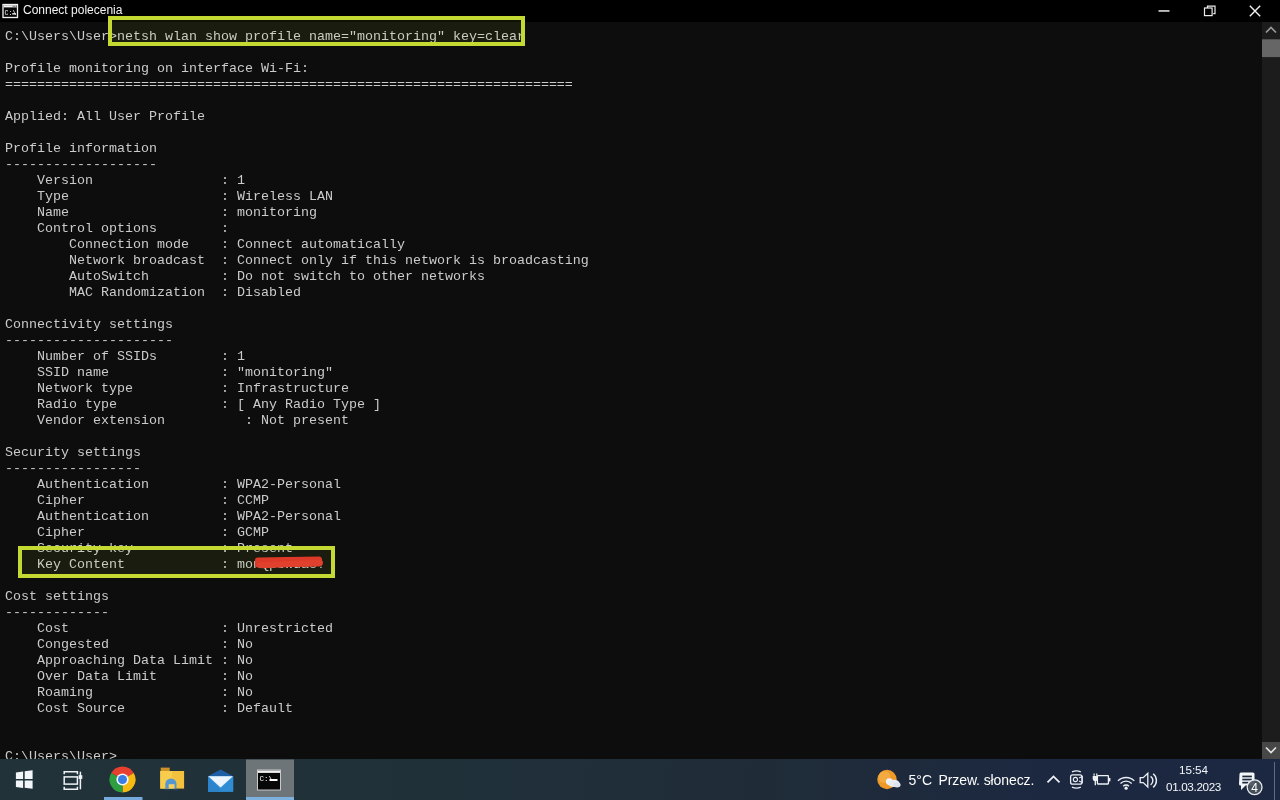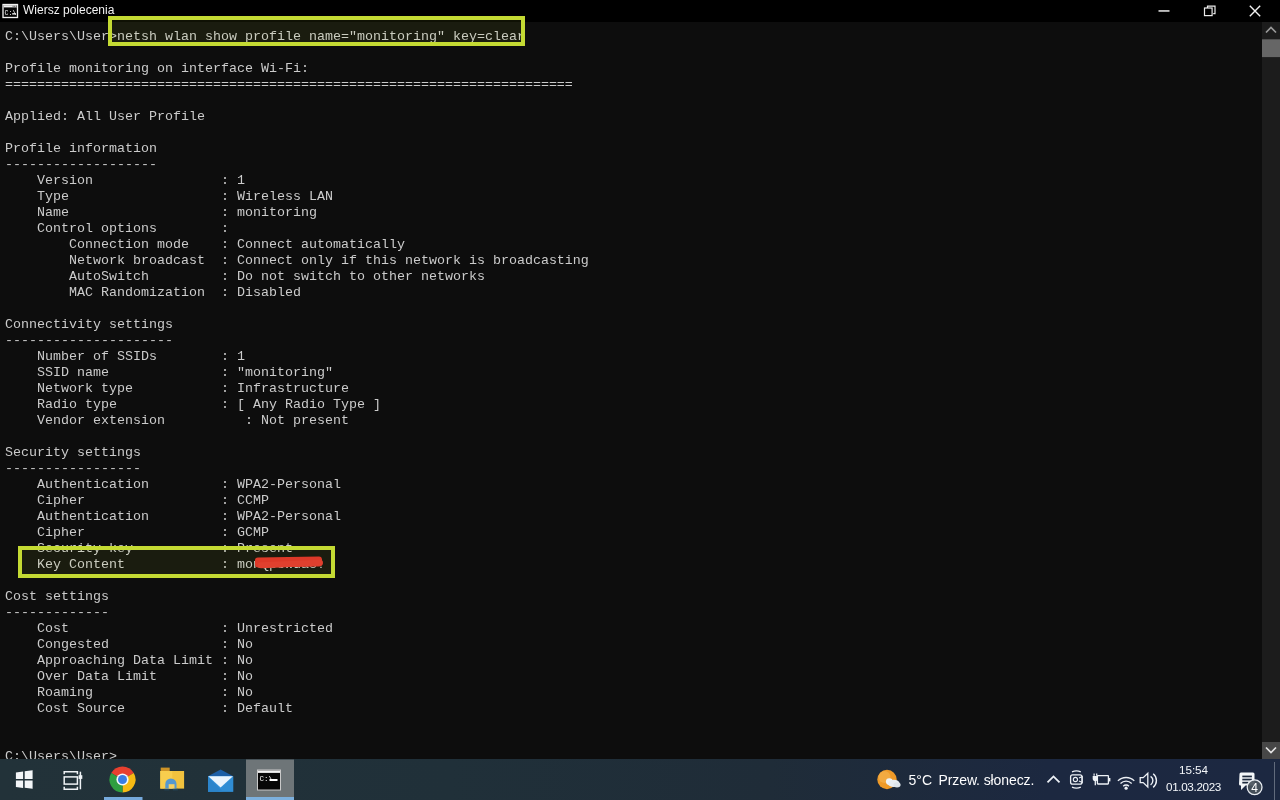--- a/index.html
+++ b/index.html
@@ -21,21 +21,21 @@
 <div class="titlebar"></div>
 <svg style="position:absolute;left:0;top:0" width="24" height="22" viewBox="0 0 24 22">
   <rect x="3" y="4.5" width="14.5" height="13" fill="#050505" stroke="#f0f0f0" stroke-width="1.3"></rect>
   <rect x="3.7" y="5.2" width="13.1" height="2.2" fill="#f0f0f0"></rect>
   <rect x="12.6" y="5.8" width="1" height="1" fill="#444"></rect>
   <rect x="14.2" y="5.8" width="1" height="1" fill="#444"></rect>
   <rect x="15.8" y="5.8" width="1" height="1" fill="#444"></rect>
   <text x="4.6" y="14.6" font-family="Liberation Mono,monospace" font-size="6.5" fill="#fff">C:\</text>
   <rect x="12.2" y="13.2" width="3.6" height="1.3" fill="#fff"></rect>
 </svg>
-<div class="title-text">Wiersz polecenia</div>
+<div class="title-text">Connect polecenia</div>
 <svg style="position:absolute;left:1140px;top:0" width="140" height="22" viewBox="0 0 140 22">
   <rect x="18.5" y="10.2" width="11" height="1.5" fill="#ececec"></rect>
   <path d="M67.5 8 V6.2 H75 V13.7 H73.2" fill="none" stroke="#ececec" stroke-width="1.2"></path>
   <rect x="64.5" y="8" width="7.6" height="7.6" fill="none" stroke="#ececec" stroke-width="1.2"></rect>
   <path d="M109.8 5.8 L120.2 16.2 M120.2 5.8 L109.8 16.2" stroke="#f2f2f2" stroke-width="1.4"></path>
 </svg>
 
 <pre class="console">C:\Users\User&gt;netsh wlan show profile name="monitoring" key=clear
 
 Profile monitoring on interface Wi-Fi: 

